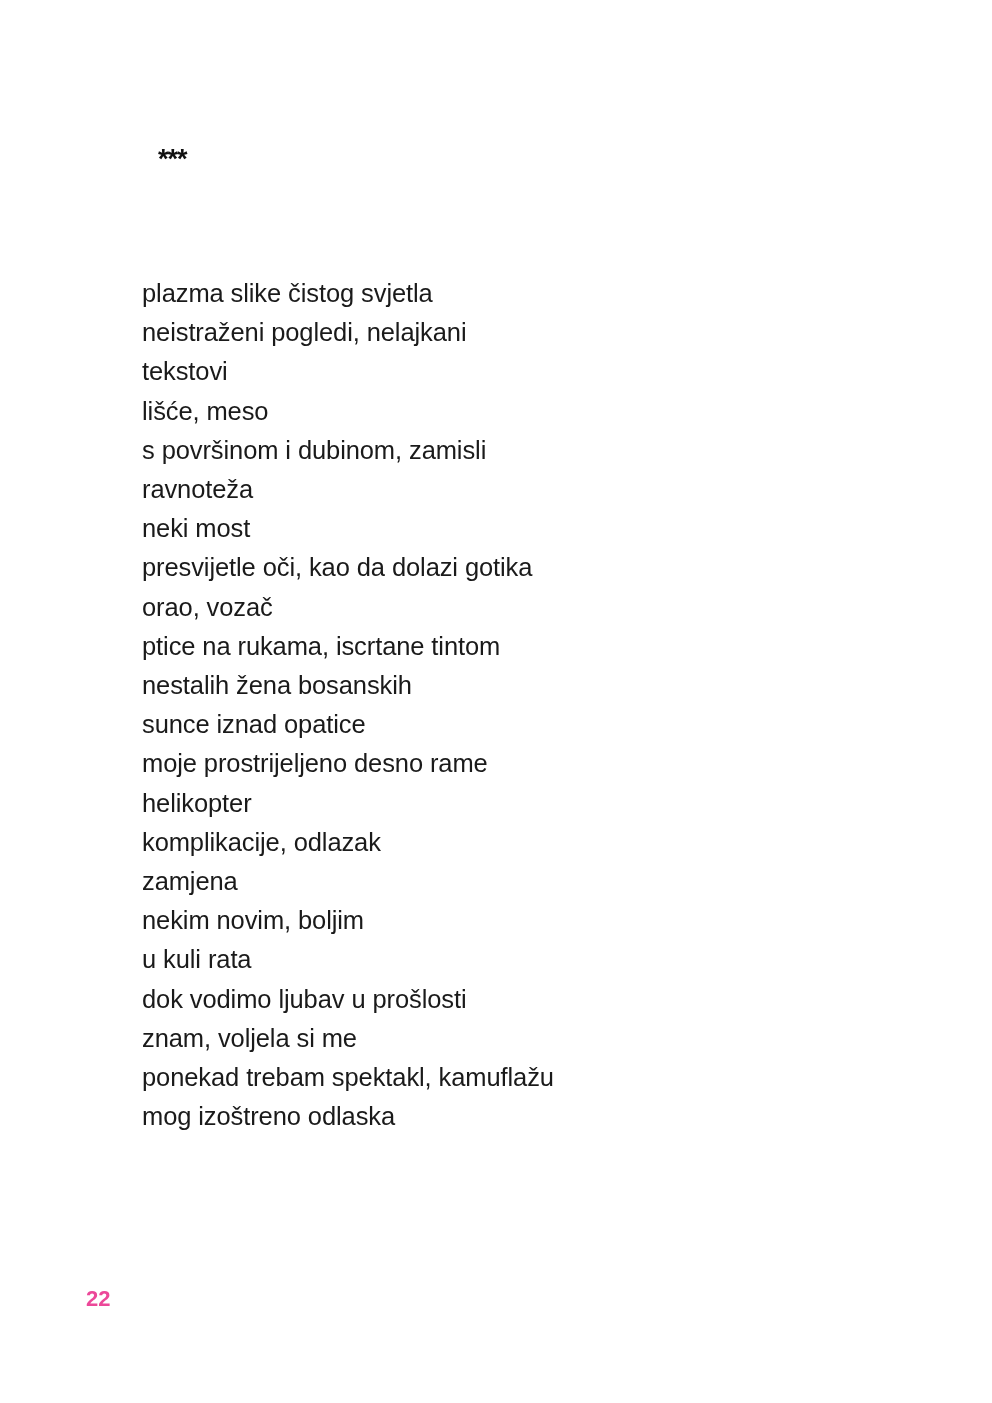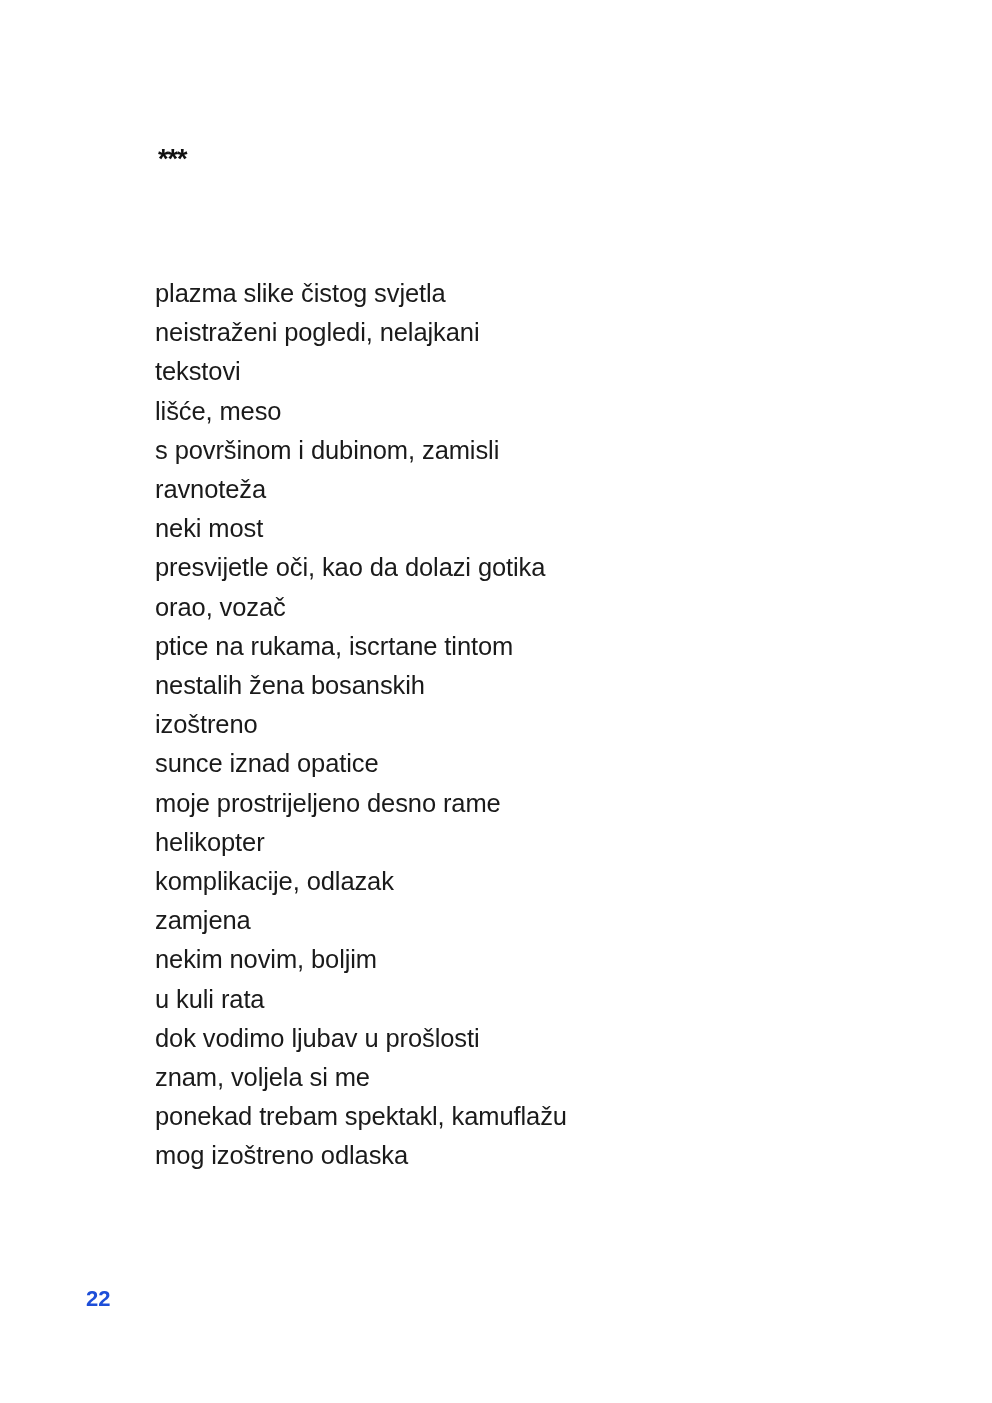--- a/index.html
+++ b/index.html
@@ -27,38 +27,38 @@
     top: 146px;
     font-size: 27px;
     font-weight: bold;
     letter-spacing: -1px;
     line-height: 1;
     color: #111111;
     white-space: pre;
   }
   .poem-body {
     position: absolute;
-    left: 155px;
+    left: 142px;
     top: 274px;
     width: 740px;
   }
   .poem-line {
     font-size: 25.5px;
     line-height: 39.2px;
     color: #1a1a1a;
     white-space: pre;
     letter-spacing: -0.1px;
   }
   .page-number {
     position: absolute;
     left: 86px;
     top: 1286px;
     font-size: 22px;
     font-weight: bold;
-    color: #1d4ed8;
+    color: #ec4899;
   }
 </style>
 </head>
 <body>
 
 <div class="page">
 
   <div class="poem-separator">***</div>
 
   <div class="poem-body">
@@ -66,21 +66,20 @@
     <div class="poem-line">neistraženi pogledi, nelajkani</div>
     <div class="poem-line">tekstovi</div>
     <div class="poem-line">lišće, meso</div>
     <div class="poem-line">s površinom i dubinom, zamisli</div>
     <div class="poem-line">ravnoteža</div>
     <div class="poem-line">neki most</div>
     <div class="poem-line">presvijetle oči, kao da dolazi gotika</div>
     <div class="poem-line">orao, vozač</div>
     <div class="poem-line">ptice na rukama, iscrtane tintom</div>
     <div class="poem-line">nestalih žena bosanskih</div>
-    <div class="poem-line">izoštreno</div>
     <div class="poem-line">sunce iznad opatice</div>
     <div class="poem-line">moje prostrijeljeno desno rame</div>
     <div class="poem-line">helikopter</div>
     <div class="poem-line">komplikacije, odlazak</div>
     <div class="poem-line">zamjena</div>
     <div class="poem-line">nekim novim, boljim</div>
     <div class="poem-line">u kuli rata</div>
     <div class="poem-line">dok vodimo ljubav u prošlosti</div>
     <div class="poem-line">znam, voljela si me</div>
     <div class="poem-line">ponekad trebam spektakl, kamuflažu</div>

